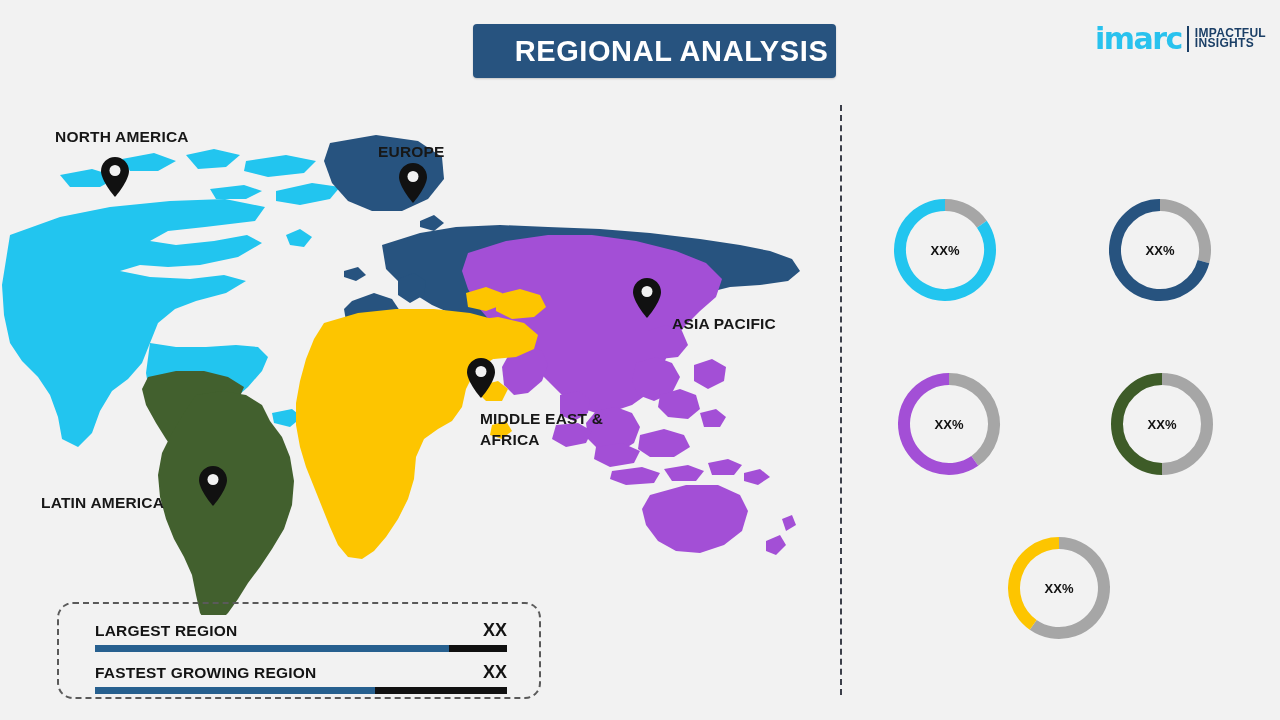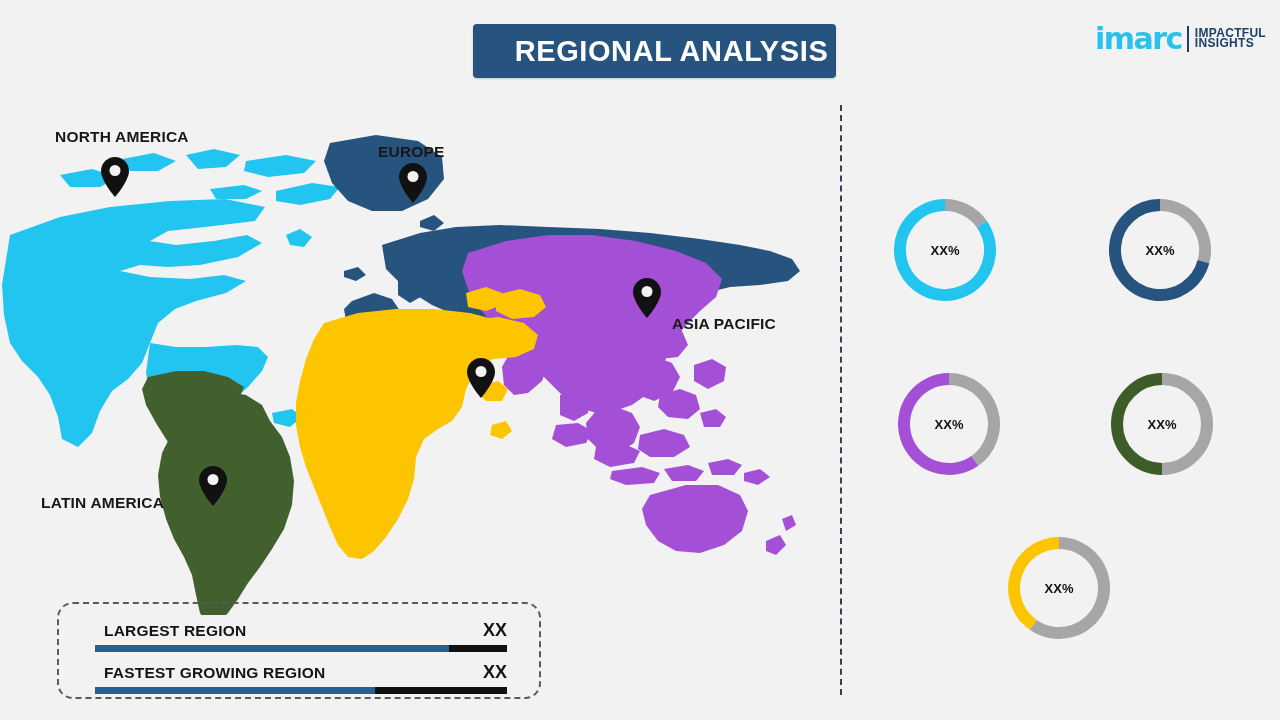--- a/index.html
+++ b/index.html
@@ -70,21 +70,21 @@
   
   .legend-box{
     position:absolute;left:57px;top:602px;width:484px;height:97px;
     border:2px dashed #5a5a5a;border-radius:16px;background:transparent;
     box-sizing:border-box;
   }
   .legend-row{position:absolute;left:36px;width:412px;}
   .legend-row.r1{top:16px;}
   .legend-row.r2{top:58px;}
   .legend-head{display:flex;justify-content:space-between;align-items:baseline;}
-  .legend-name{font-size:15.5px;font-weight:bold;color:#131313;letter-spacing:.2px;margin-left:9px;}
+  .legend-name{font-size:15.5px;font-weight:bold;color:#131313;letter-spacing:.2px;}
   .legend-val{font-size:18px;font-weight:bold;color:#131313;}
   .legend-bar{
     margin-top:4px;height:7px;width:100%;background:#111111;position:relative;
   }
   .legend-bar .fill{position:absolute;left:0;top:0;height:100%;background:#27608f;}
 
   
   .panel-title{
     position:absolute;left:840px;top:134px;width:440px;text-align:center;
     font-size:23px;font-weight:bold;color:#131313;letter-spacing:.2px;
@@ -217,20 +217,22 @@
       <g>
         <path fill="#27537f" d="M344 176 L358 172 L366 180 L356 186 L344 182 Z"></path>
         <path fill="#27537f" d="M420 126 L434 120 L444 128 L434 136 L420 132 Z"></path>
       </g>
     </svg>
   </div>
 
   <div class="rlabel lbl-na">NORTH AMERICA</div>
   <div class="rlabel lbl-eu">EUROPE</div>
   <div class="rlabel lbl-ap">ASIA PACIFIC</div>
+  <div class="rlabel lbl-mea">MIDDLE EAST &amp;
+AFRICA</div>
   <div class="rlabel lbl-la">LATIN AMERICA</div>
 
   <div class="pin pin-na">
     <svg width="30" height="40" viewBox="0 0 30 40">
         <path fill="#111111" d="M15 0C7.3 0 1 6.3 1 14c0 10 14 26 14 26s14-16 14-26C29 6.3 22.7 0 15 0z"></path>
         <circle cx="15" cy="13.5" r="5.5" fill="#f2f2f2"></circle>
       </svg>
   </div>
   <div class="pin pin-eu">
     <svg width="30" height="40" viewBox="0 0 30 40">

